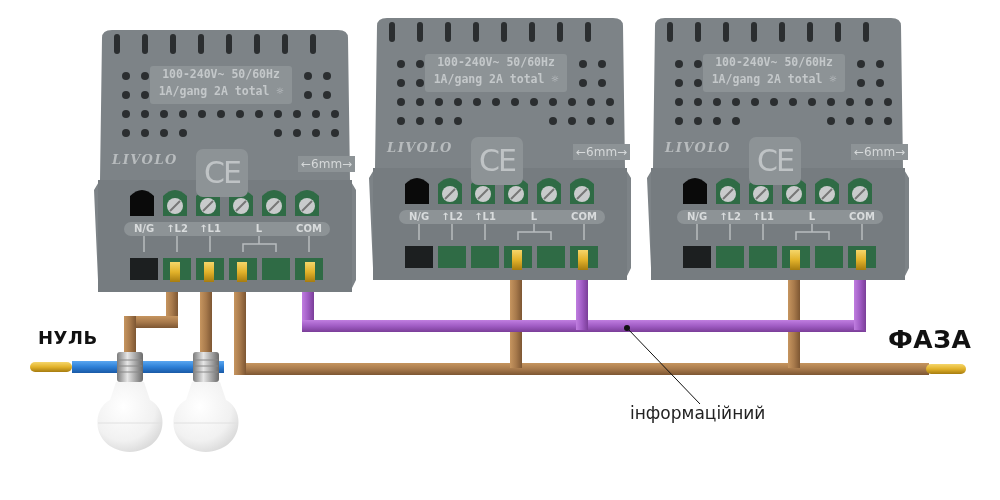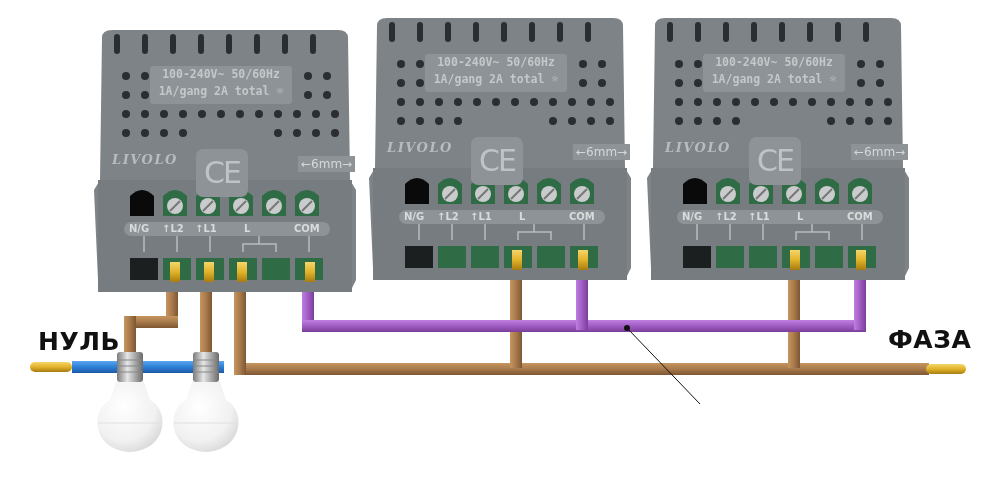--- a/index.html
+++ b/index.html
@@ -1,31 +1,31 @@
 <!DOCTYPE html>
 <html><head>
 <meta charset="utf-8">
 <style>
   html,body{margin:0;padding:0;background:#fff;}
   body{width:1000px;height:500px;position:relative;overflow:hidden;font-family:"DejaVu Sans",sans-serif;}
   #diagram{position:absolute;left:0;top:0;width:1000px;height:500px;}
   .lbl{position:absolute;font-family:"DejaVu Sans",sans-serif;color:#111;}
-  .lbl-neutral{left:38px;top:327px;font-size:25px;font-weight:bold;letter-spacing:0.5px;}
+  .lbl-neutral{left:38px;top:327px;font-size:18px;font-weight:bold;letter-spacing:0.5px;}
   .lbl-phase{left:888px;top:325px;font-size:25px;font-weight:bold;letter-spacing:0.5px;}
   .lbl-info{left:630px;top:403px;font-size:17px;color:#222;}
   .mod{position:absolute;width:262px;height:268px;}
   .mod svg{position:absolute;left:0;top:0;}
   .spec{position:absolute;left:56px;top:36px;width:142px;height:38px;background:#8d9396;border-radius:3px;
         color:#c4c8ca;font-family:"DejaVu Sans Mono",monospace;font-size:11.5px;line-height:17px;text-align:center;font-weight:bold;}
   .brand{position:absolute;left:18px;top:122px;font-family:"DejaVu Serif",serif;font-style:italic;font-weight:bold;
         font-size:13px;color:#b8bcbe;letter-spacing:1.5px;}
   .ce{position:absolute;left:102px;top:100px;width:52px;height:48px;background:#8d9396;border-radius:7px;
         color:#bfc3c5;font-family:"DejaVu Sans",sans-serif;font-size:30px;line-height:48px;text-align:center;letter-spacing:-2px;margin-top:19px;}
   .mm{position:absolute;left:204px;top:126px;font-size:12px;color:#d5d8d9;background:#8d9396;padding:1px 3px;font-family:"DejaVu Sans",sans-serif;}
-  .term{position:absolute;top:214px;font-family:"DejaVu Sans",sans-serif;font-size:10px;color:#d8dbdc;text-align:left;width:30px;font-weight:bold;}
+  .term{position:absolute;top:214px;font-family:"DejaVu Sans",sans-serif;font-size:10px;color:#d8dbdc;text-align:center;width:30px;font-weight:bold;}
 </style>
 </head>
 <body>
 
 <div id="diagram">
   <svg width="1000" height="500">
     <defs>
       <linearGradient id="gH" x1="0" y1="0" x2="0" y2="1">
         <stop offset="0" stop-color="#c6955f"></stop>
           <stop offset="0.5" stop-color="#a87a4c"></stop>
@@ -405,13 +405,14 @@
     <div class="mm">←6mm→</div>
     <div class="term" style="left:35px;top:193px">N/G</div>
     <div class="term" style="left:68px;top:193px">↑L2</div>
     <div class="term" style="left:101px;top:193px">↑L1</div>
     <div class="term" style="left:150px;top:193px">L</div>
     <div class="term" style="left:200px;top:193px">COM</div>
   </div>
 
   <div class="lbl lbl-neutral">НУЛЬ</div>
   <div class="lbl lbl-phase">ФАЗА</div>
+  <div class="lbl lbl-info">інформаційний</div>
 </div>
 
 </body></html>

